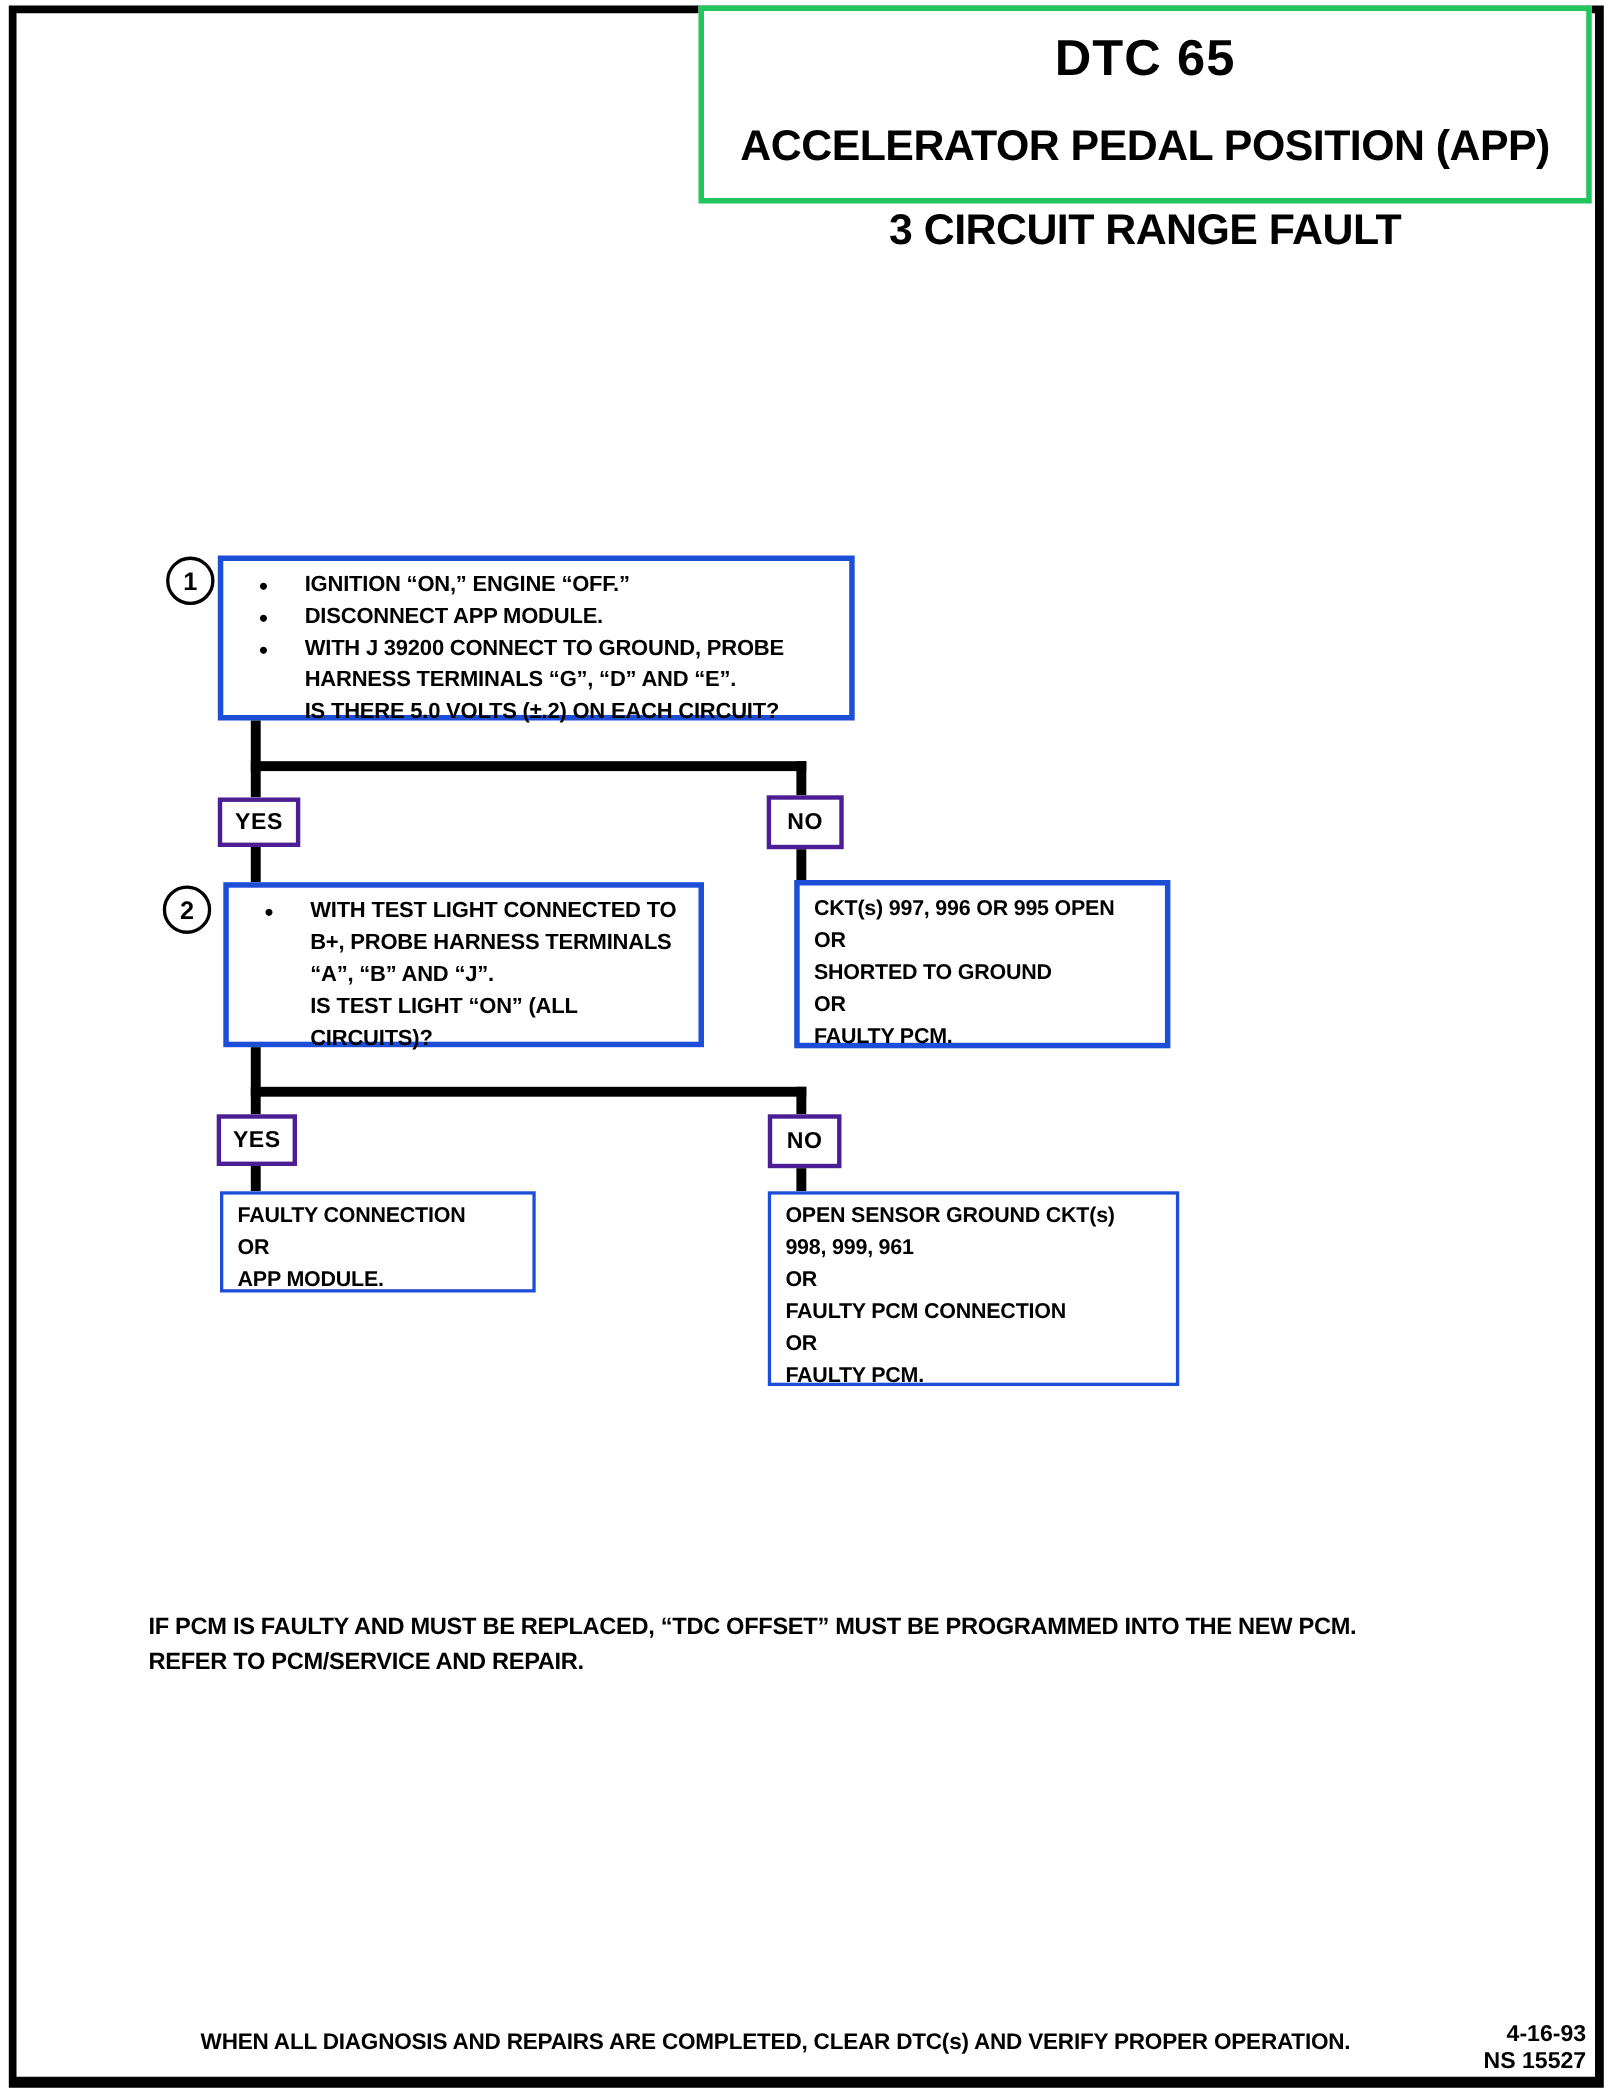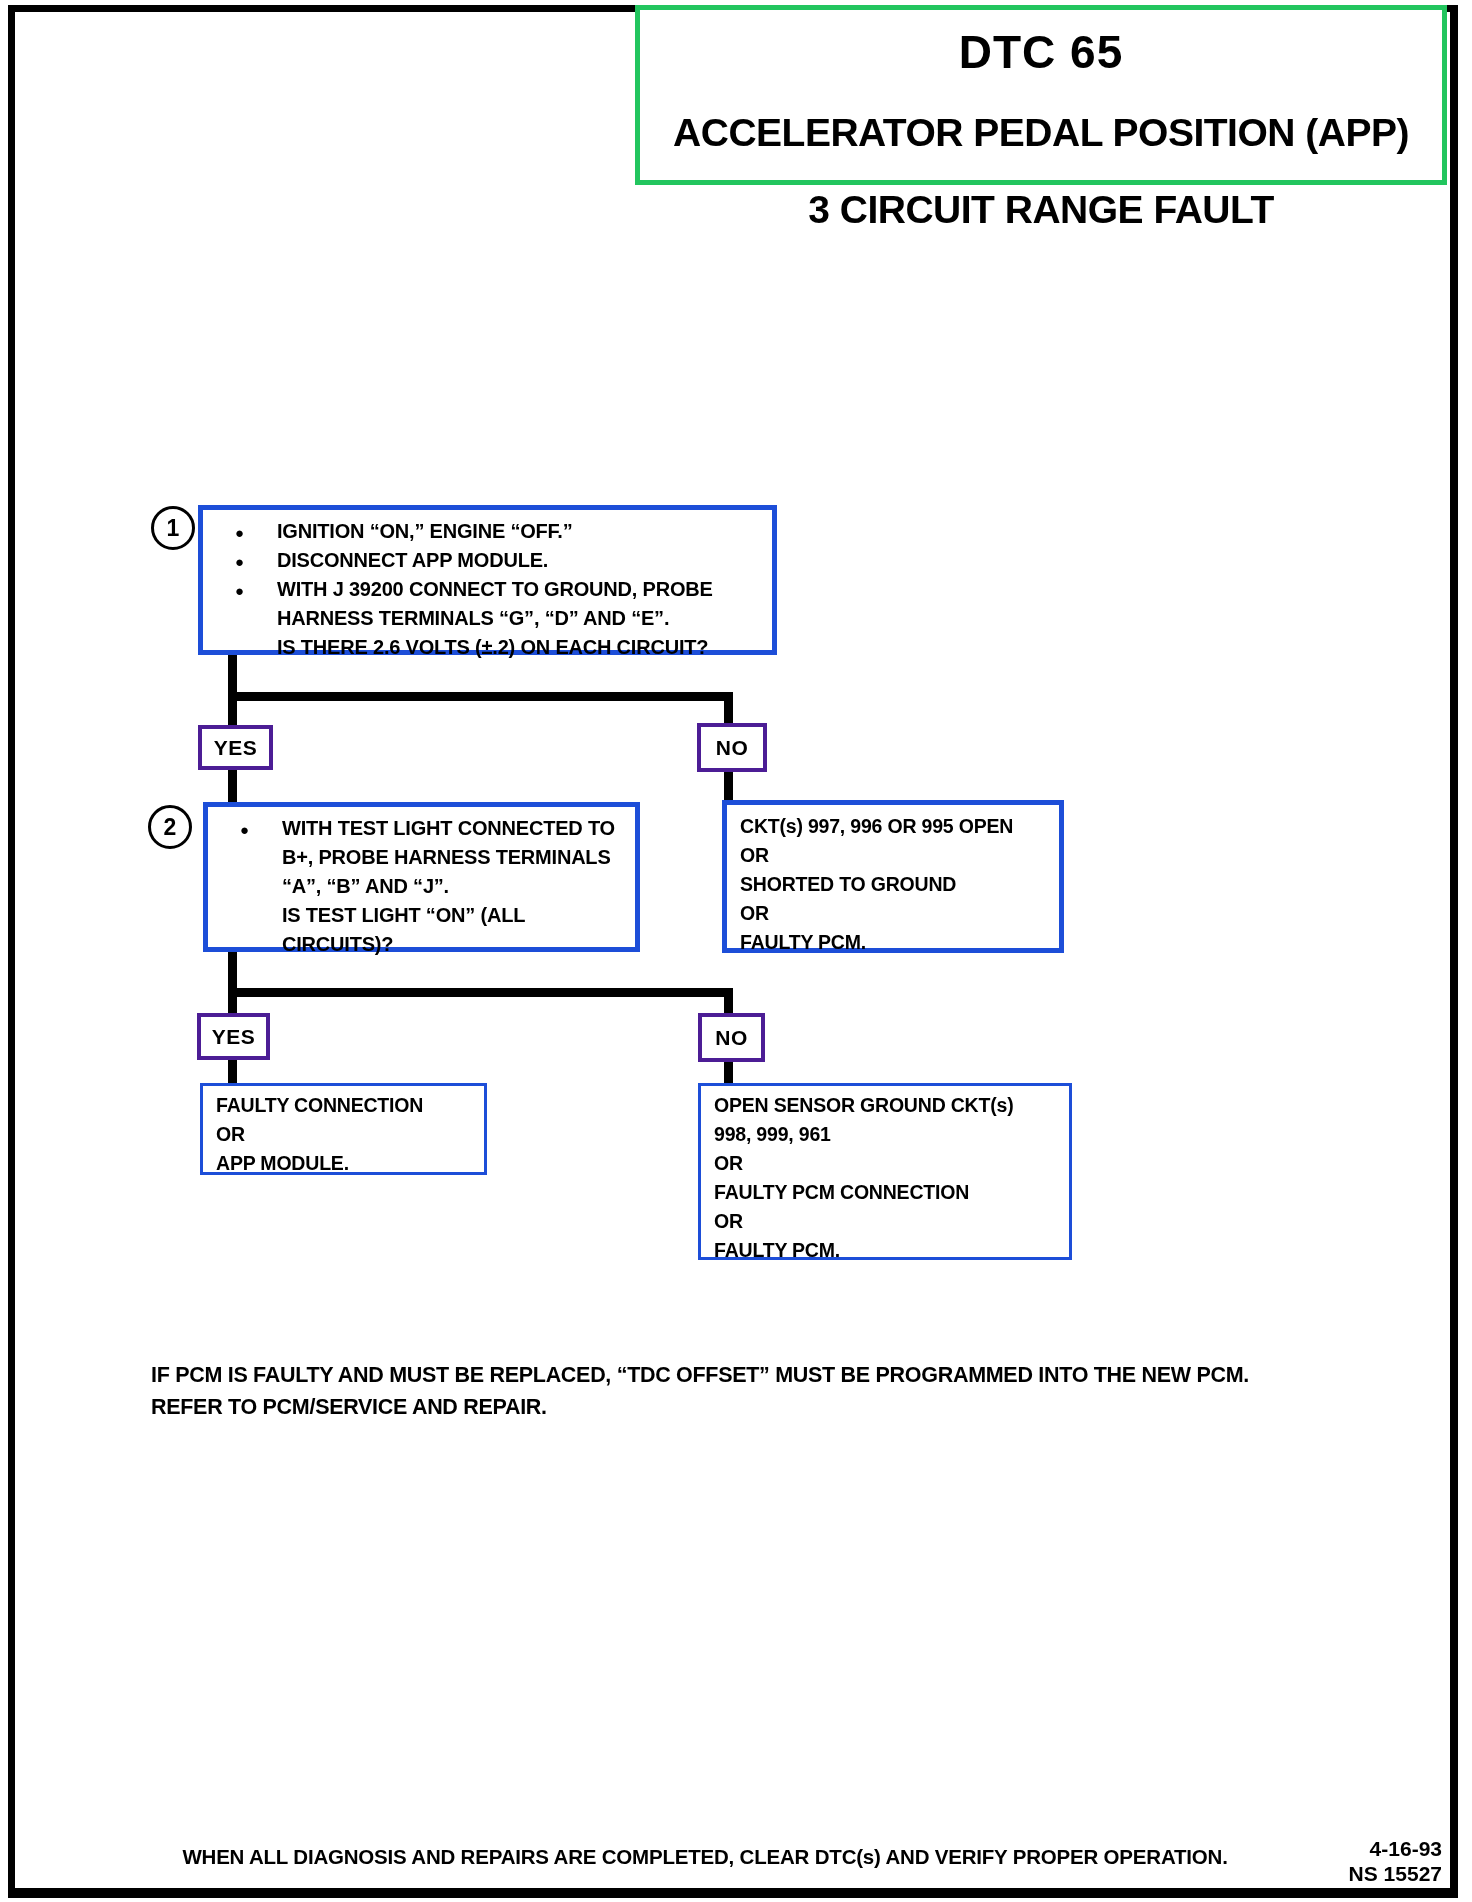--- a/index.html
+++ b/index.html
@@ -37,21 +37,21 @@
   .step .fline.bullet::before {
     content:"●"; position:absolute; left:32px; top:1px; font-size:15px;
   }
   .result .fline { padding-left:13px; font-size:19.5px; line-height:29px; }
   .lbl {
     position:absolute; box-sizing:border-box; border:4px solid #4c1d95;
     background:#fff; display:flex; align-items:center; justify-content:center;
     font-size:21px; letter-spacing:0.5px;
   }
   .ln { position:absolute; background:#000; }
-  .note { position:absolute; left:135px; top:1359px; font-size:21.5px; line-height:32px; letter-spacing:-0.3px;margin-left:16px; }
+  .note { position:absolute; left:135px; top:1462px; font-size:21.5px; line-height:32px; letter-spacing:-0.3px; }
   .footer-instruction {
     position:absolute; left:115px; top:1845px; width:1180px;
     text-align:center; font-size:20.5px; letter-spacing:-0.2px;
   }
   .docref {
     position:absolute; right:30px; top:1836px; text-align:right;
     font-size:21px; line-height:25px;
   }
 </style>
 </head>
@@ -69,21 +69,21 @@
 
   <div class="circle" style="left:151px; top:506px;">
     <span>1</span>
   </div>
 
   <div class="box step" style="left:198px; top:505px; width:579px; height:150px;">
     <div class="fline bullet">IGNITION “ON,” ENGINE “OFF.”</div>
     <div class="fline bullet">DISCONNECT APP MODULE.</div>
     <div class="fline bullet">WITH J 39200 CONNECT TO GROUND, PROBE</div>
     <div class="fline">HARNESS TERMINALS “G”, “D” AND “E”.</div>
-    <div class="fline">IS THERE 2.6 VOLTS (±.2) ON EACH CIRCUIT?</div>
+    <div class="fline">IS THERE 5.0 VOLTS (±.2) ON EACH CIRCUIT?</div>
   </div>
 
   <div class="ln" style="left:228px; top:655px; width:9px; height:70px;"></div>
   <div class="ln" style="left:228px; top:692px; width:505px; height:9px;"></div>
   <div class="ln" style="left:724px; top:692px; width:9px; height:31px;"></div>
 
   <div class="lbl" style="left:198px; top:725px; width:75px; height:45px;">
     <span>YES</span>
   </div>
   <div class="lbl" style="left:697px; top:723px; width:70px; height:49px;">

